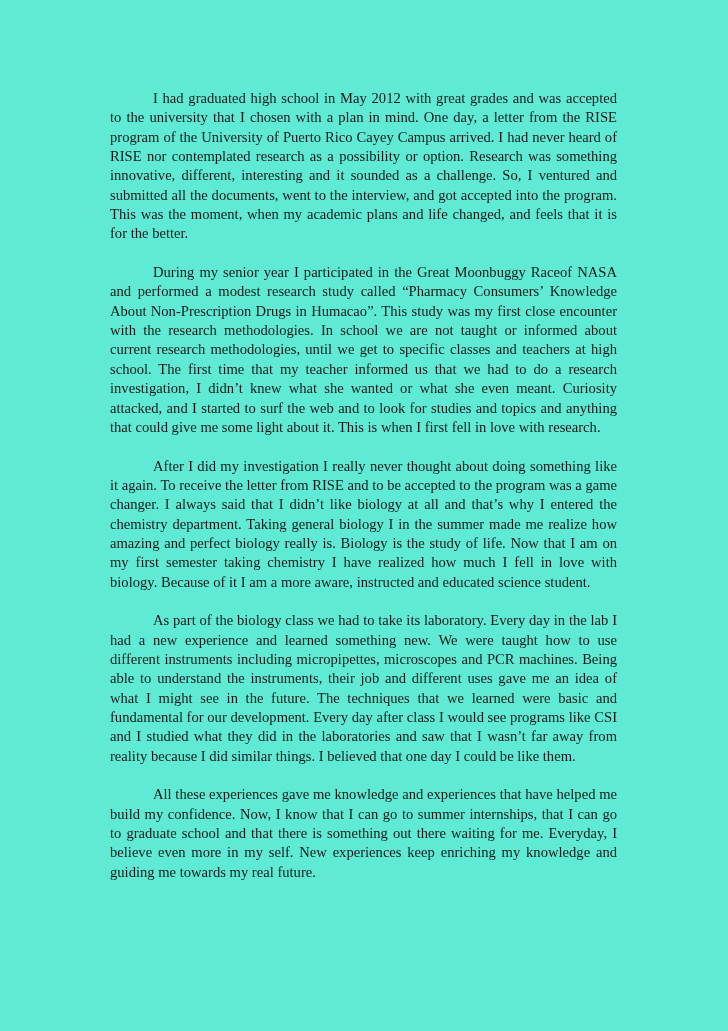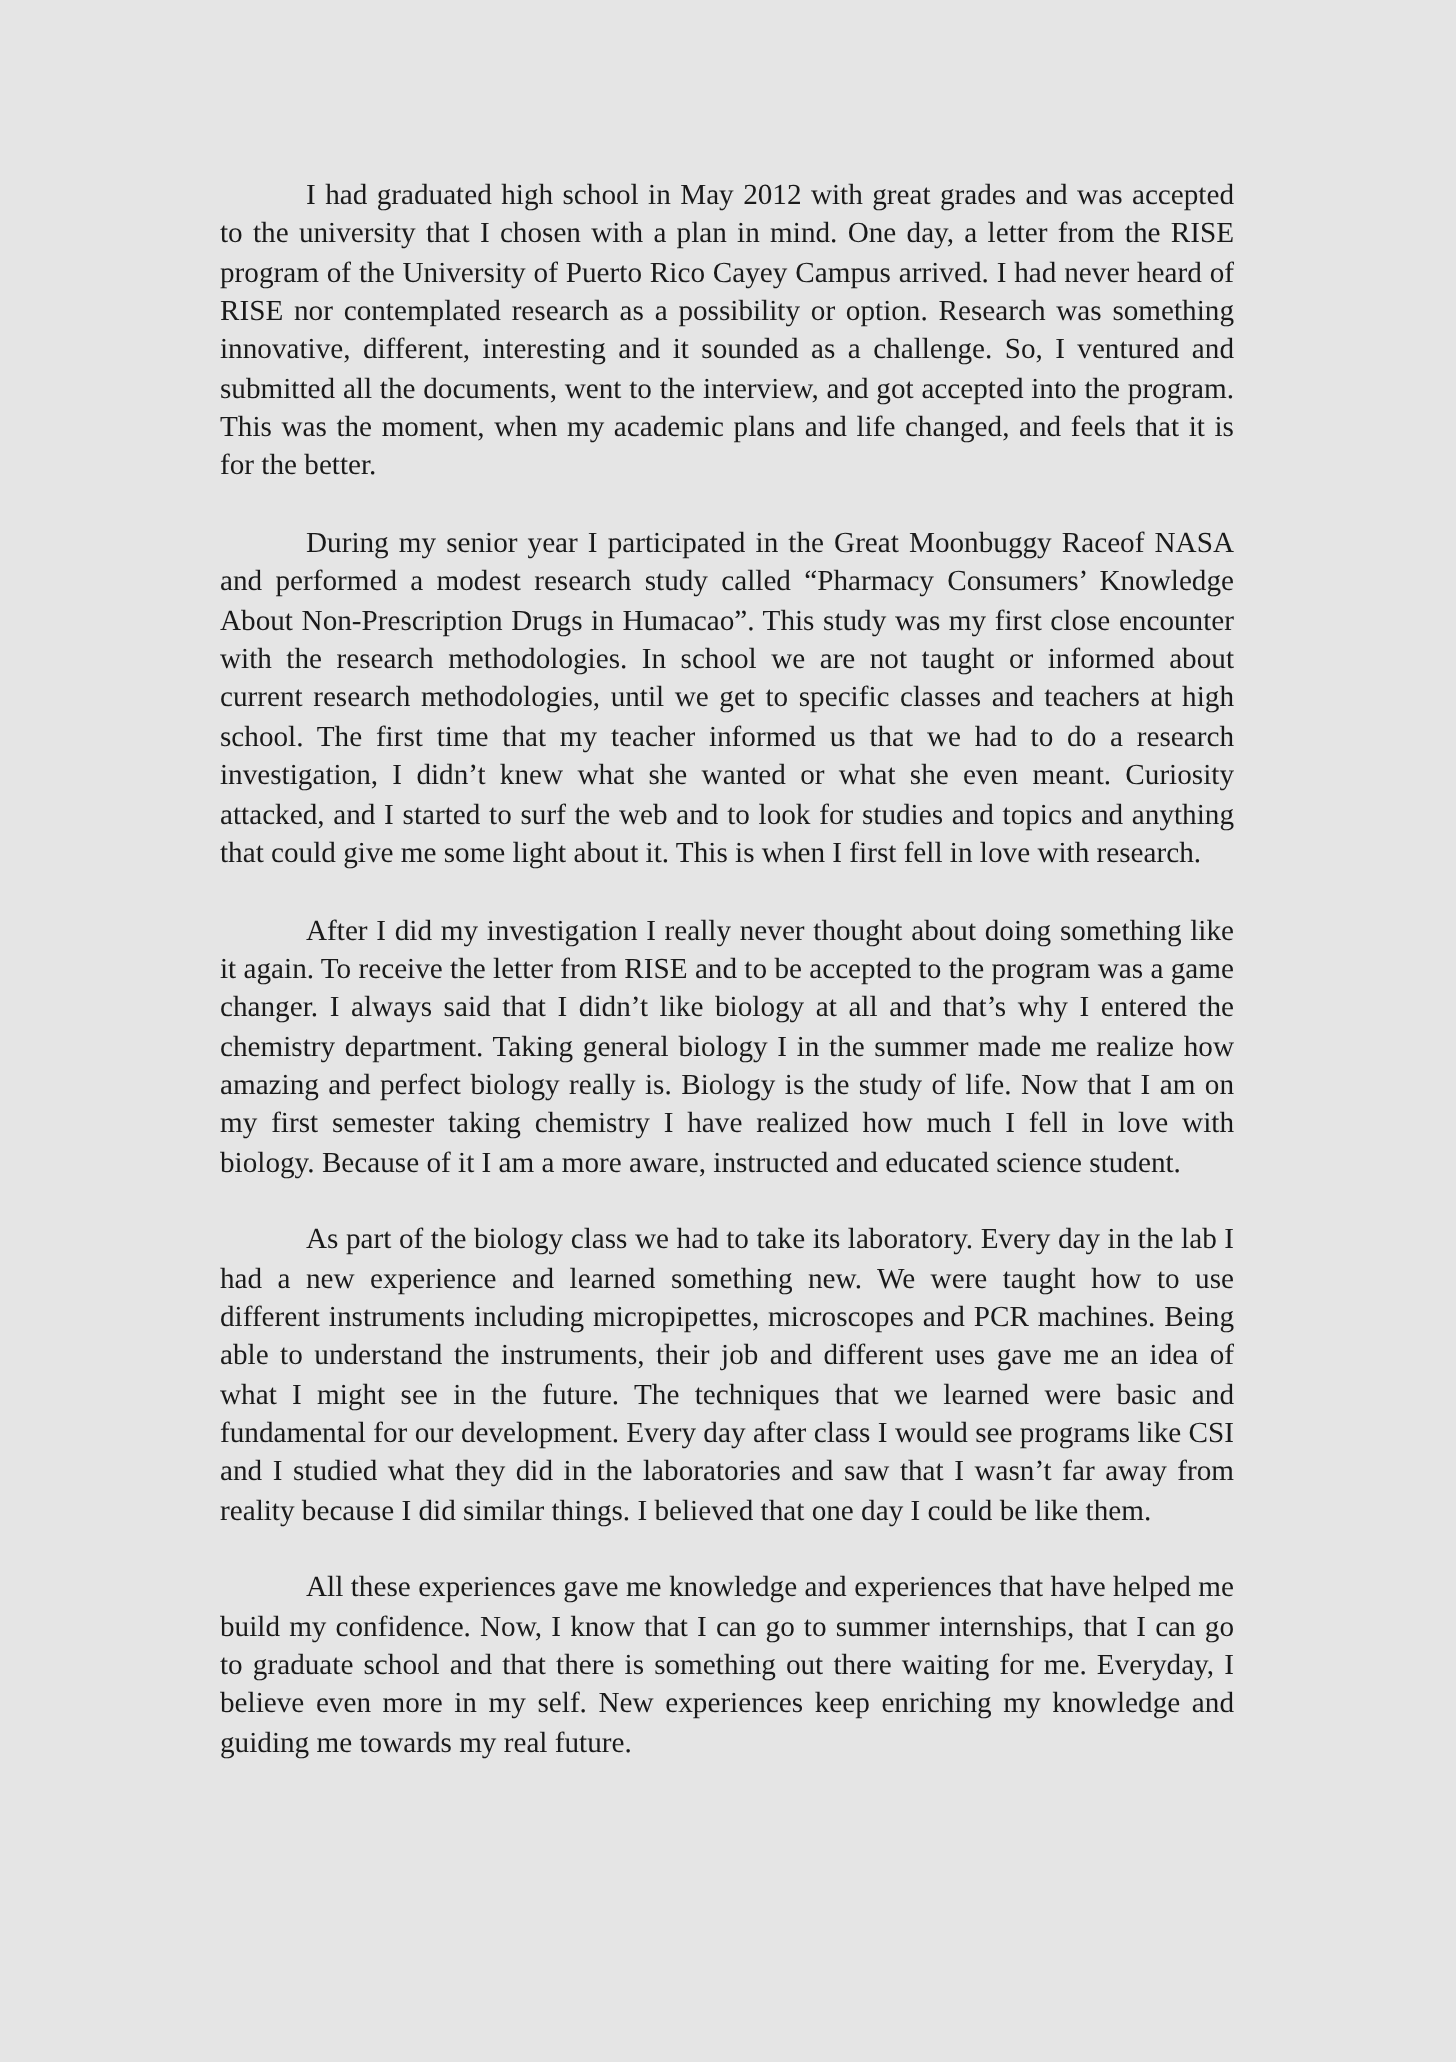--- a/index.html
+++ b/index.html
@@ -12,21 +12,21 @@
       height: 1031px;
       position: relative;
       overflow: hidden;
     }
     .page {
       position: absolute;
       left: 0;
       top: 0;
       width: 728px;
       height: 1031px;
-      background: #e5e5e5;
+      background: #5eead4;
     }
     .text-column {
       position: absolute;
       left: 110px;
       top: 89px;
       width: 507px;
       font-family: "Liberation Serif", "DejaVu Serif", serif;
       font-size: 14.6px;
       line-height: 19.35px;
       color: #1a1a1a;

